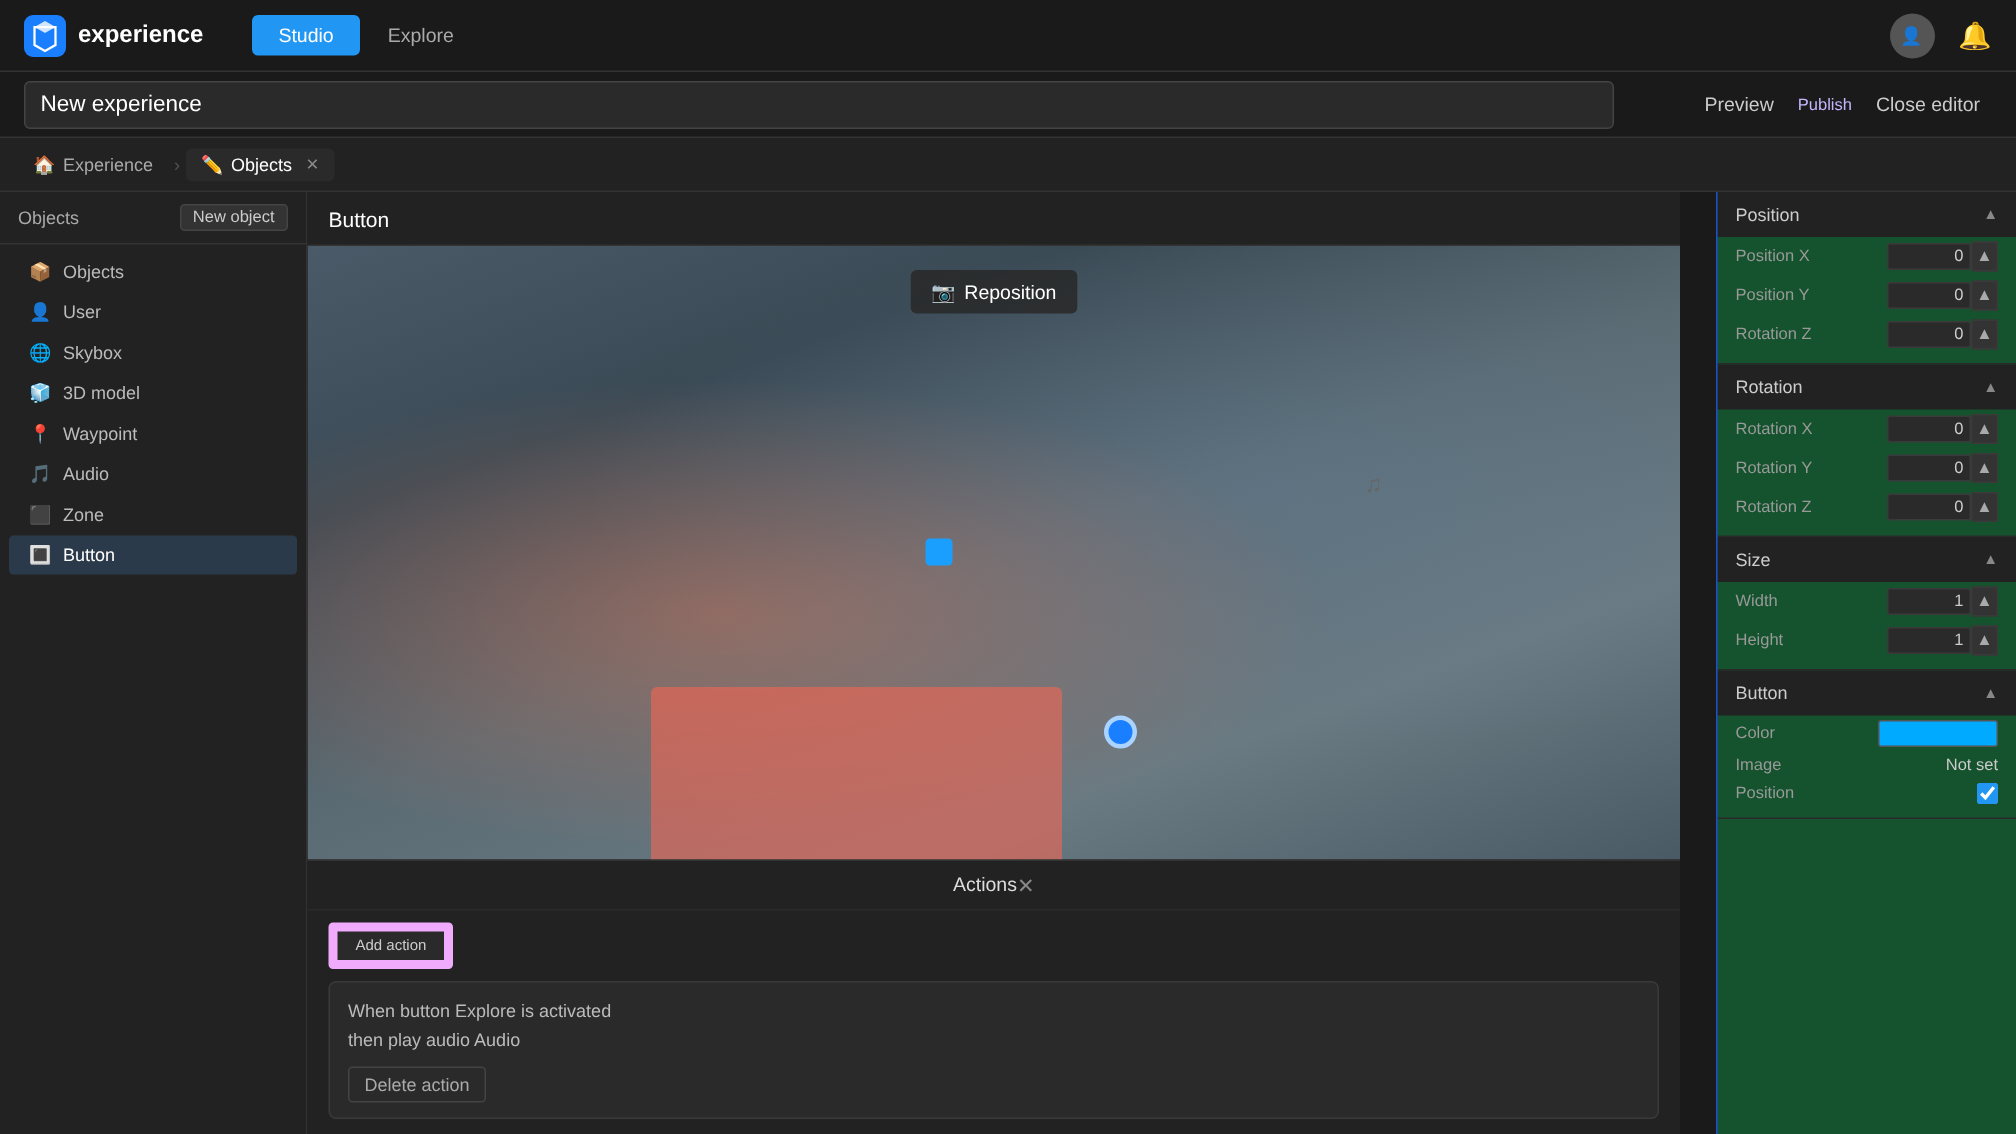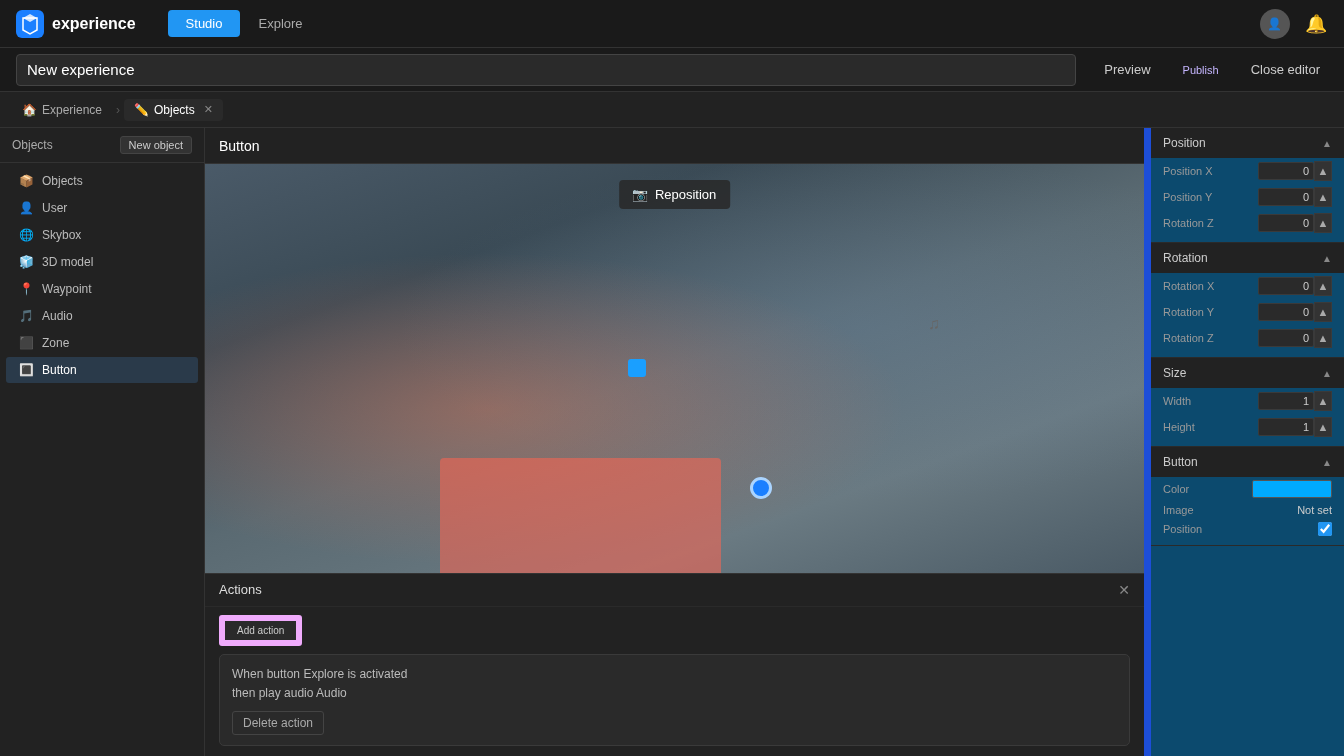--- a/index.html
+++ b/index.html
@@ -20,21 +20,21 @@
     #avatar { width: 30px; height: 30px; border-radius: 50%; background: #555; overflow: hidden; display: flex; align-items: center; justify-content: center; color: #fff; font-size: 12px; }
     #bell-icon { font-size: 18px; color: #aaa; cursor: pointer; }
 
     
     #titlebar {
       display: flex; align-items: center; background: #1a1a1a; height: 44px; padding: 0 16px; border-bottom: 1px solid #333;
     }
     #experience-title-input {
       background: #2a2a2a; border: 1px solid #444; color: #fff; font-size: 15px; padding: 4px 10px; border-radius: 4px; width: 1060px; height: 32px;
     }
-    #titlebar-actions { margin-left: auto; display: flex; gap: 16px; align-items: center; }
+    #titlebar-actions { margin-left: auto; display: flex; align-items: center; }
     .title-action-btn { background: transparent; color: #ccc; border: none; cursor: pointer; font-size: 13px; padding: 4px 8px; }
     #publish-btn { background: transparent; color: #c4b5fd; border: none; cursor: pointer; font-size: 11px; font-weight: 500; padding: 4px 8px; }
     #close-editor-btn { background: transparent; color: #ccc; border: none; cursor: pointer; font-size: 13px; padding: 4px 8px; }
 
     
     #breadcrumb-tabs {
       display: flex; align-items: center; background: #222; height: 36px; padding: 0 12px; border-bottom: 1px solid #333; gap: 4px;
     }
     .breadcrumb-tab {
       display: flex; align-items: center; gap: 5px; padding: 4px 10px; border-radius: 4px; cursor: pointer; font-size: 12px; color: #aaa;
@@ -65,34 +65,34 @@
     #viewport { flex: 1; position: relative; overflow: hidden; background: #2a2a2a; }
     #reposition-btn {
       position: absolute; top: 16px; left: 50%; transform: translateX(-50%);
       background: rgba(40,40,40,0.85); color: #fff; border: none; border-radius: 4px;
       padding: 7px 14px; font-size: 13px; cursor: pointer; display: flex; align-items: center; gap: 6px;
     }
     #reposition-icon { font-size: 13px; }
 
     
     #bottom-panel { background: #222; border-top: 1px solid #333; padding: 0; }
-    #bottom-panel-header { display: flex; align-items: center; justify-content: space-between; padding: 8px 14px; border-bottom: 1px solid #2a2a2a; }
+    #bottom-panel-header { display: flex; align-items: center; justify-content: center; padding: 8px 14px; border-bottom: 1px solid #2a2a2a; }
     #actions-label { font-size: 13px; font-weight: 500; color: #ddd; }
     #close-actions-btn { background: transparent; border: none; color: #888; cursor: pointer; font-size: 14px; }
     #add-action-btn { background: #2a2a2a; border: 6px solid #f0abfc; color: #ccc; border-radius: 3px; padding: 4px 12px; font-size: 10px; cursor: pointer; margin: 8px 14px 4px; }
     #action-card {
       margin: 4px 14px 10px; background: #2a2a2a; border: 1px solid #3a3a3a; border-radius: 5px; padding: 10px 12px;
     }
     #action-description { font-size: 12px; color: #bbb; line-height: 1.6; }
     #delete-action-btn {
       margin-top: 8px; background: transparent; border: 1px solid #444; color: #aaa; border-radius: 3px; padding: 4px 10px; font-size: 12px; cursor: pointer;
     }
 
     
-    #right-panel { width: 200px; background: #0c4a6e; border-left: 7px solid #1d4ed8; overflow-y: auto; font-size: 12px; }
+    #right-panel { width: 200px; background: #14532d; border-left: 1px solid #1d4ed8; overflow-y: auto; font-size: 12px; margin-left: 24px; }
     .rp-section { border-bottom: 1px solid #2a2a2a; }
     .rp-section-header {
       display: flex; align-items: center; justify-content: space-between;
       padding: 8px 12px; font-size: 12px; font-weight: 500; color: #ccc; cursor: pointer; background: #222;
     }
     .rp-collapse-icon { color: #888; font-size: 10px; }
     .rp-row { display: flex; align-items: center; justify-content: space-between; padding: 3px 12px; }
     .rp-label { color: #999; font-size: 11px; flex: 1; }
     .rp-input {
       background: #2a2a2a; border: 1px solid #3a3a3a; color: #ccc; font-size: 11px;

